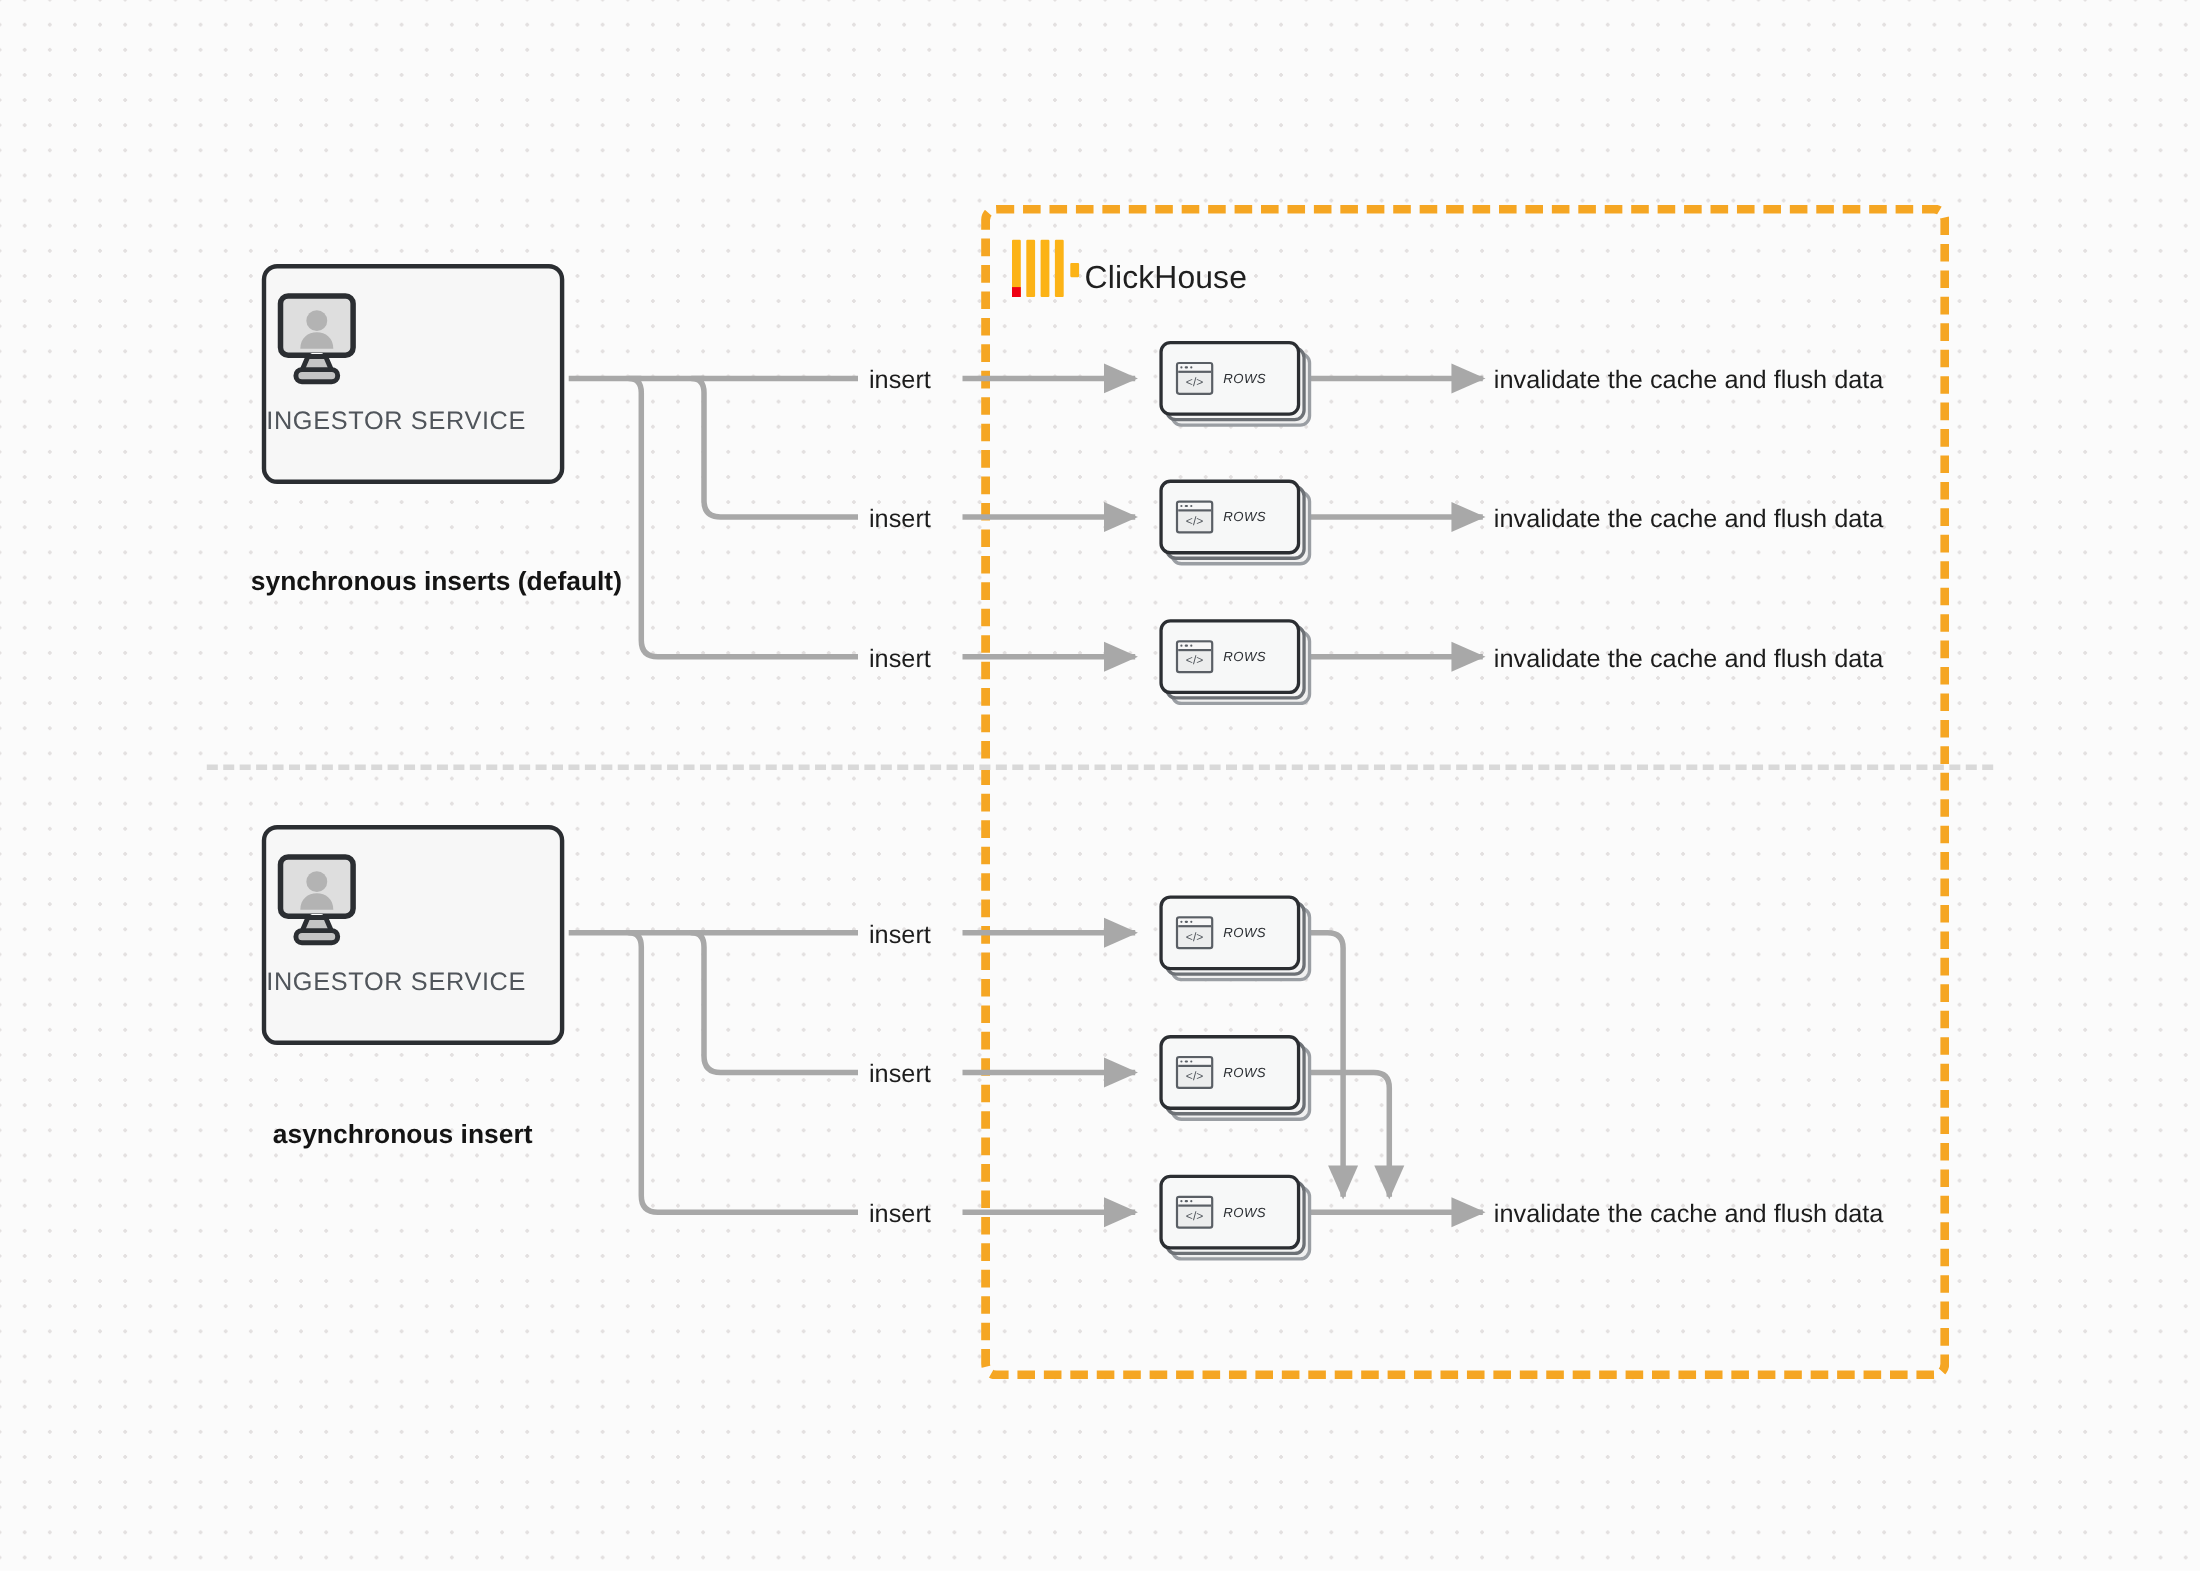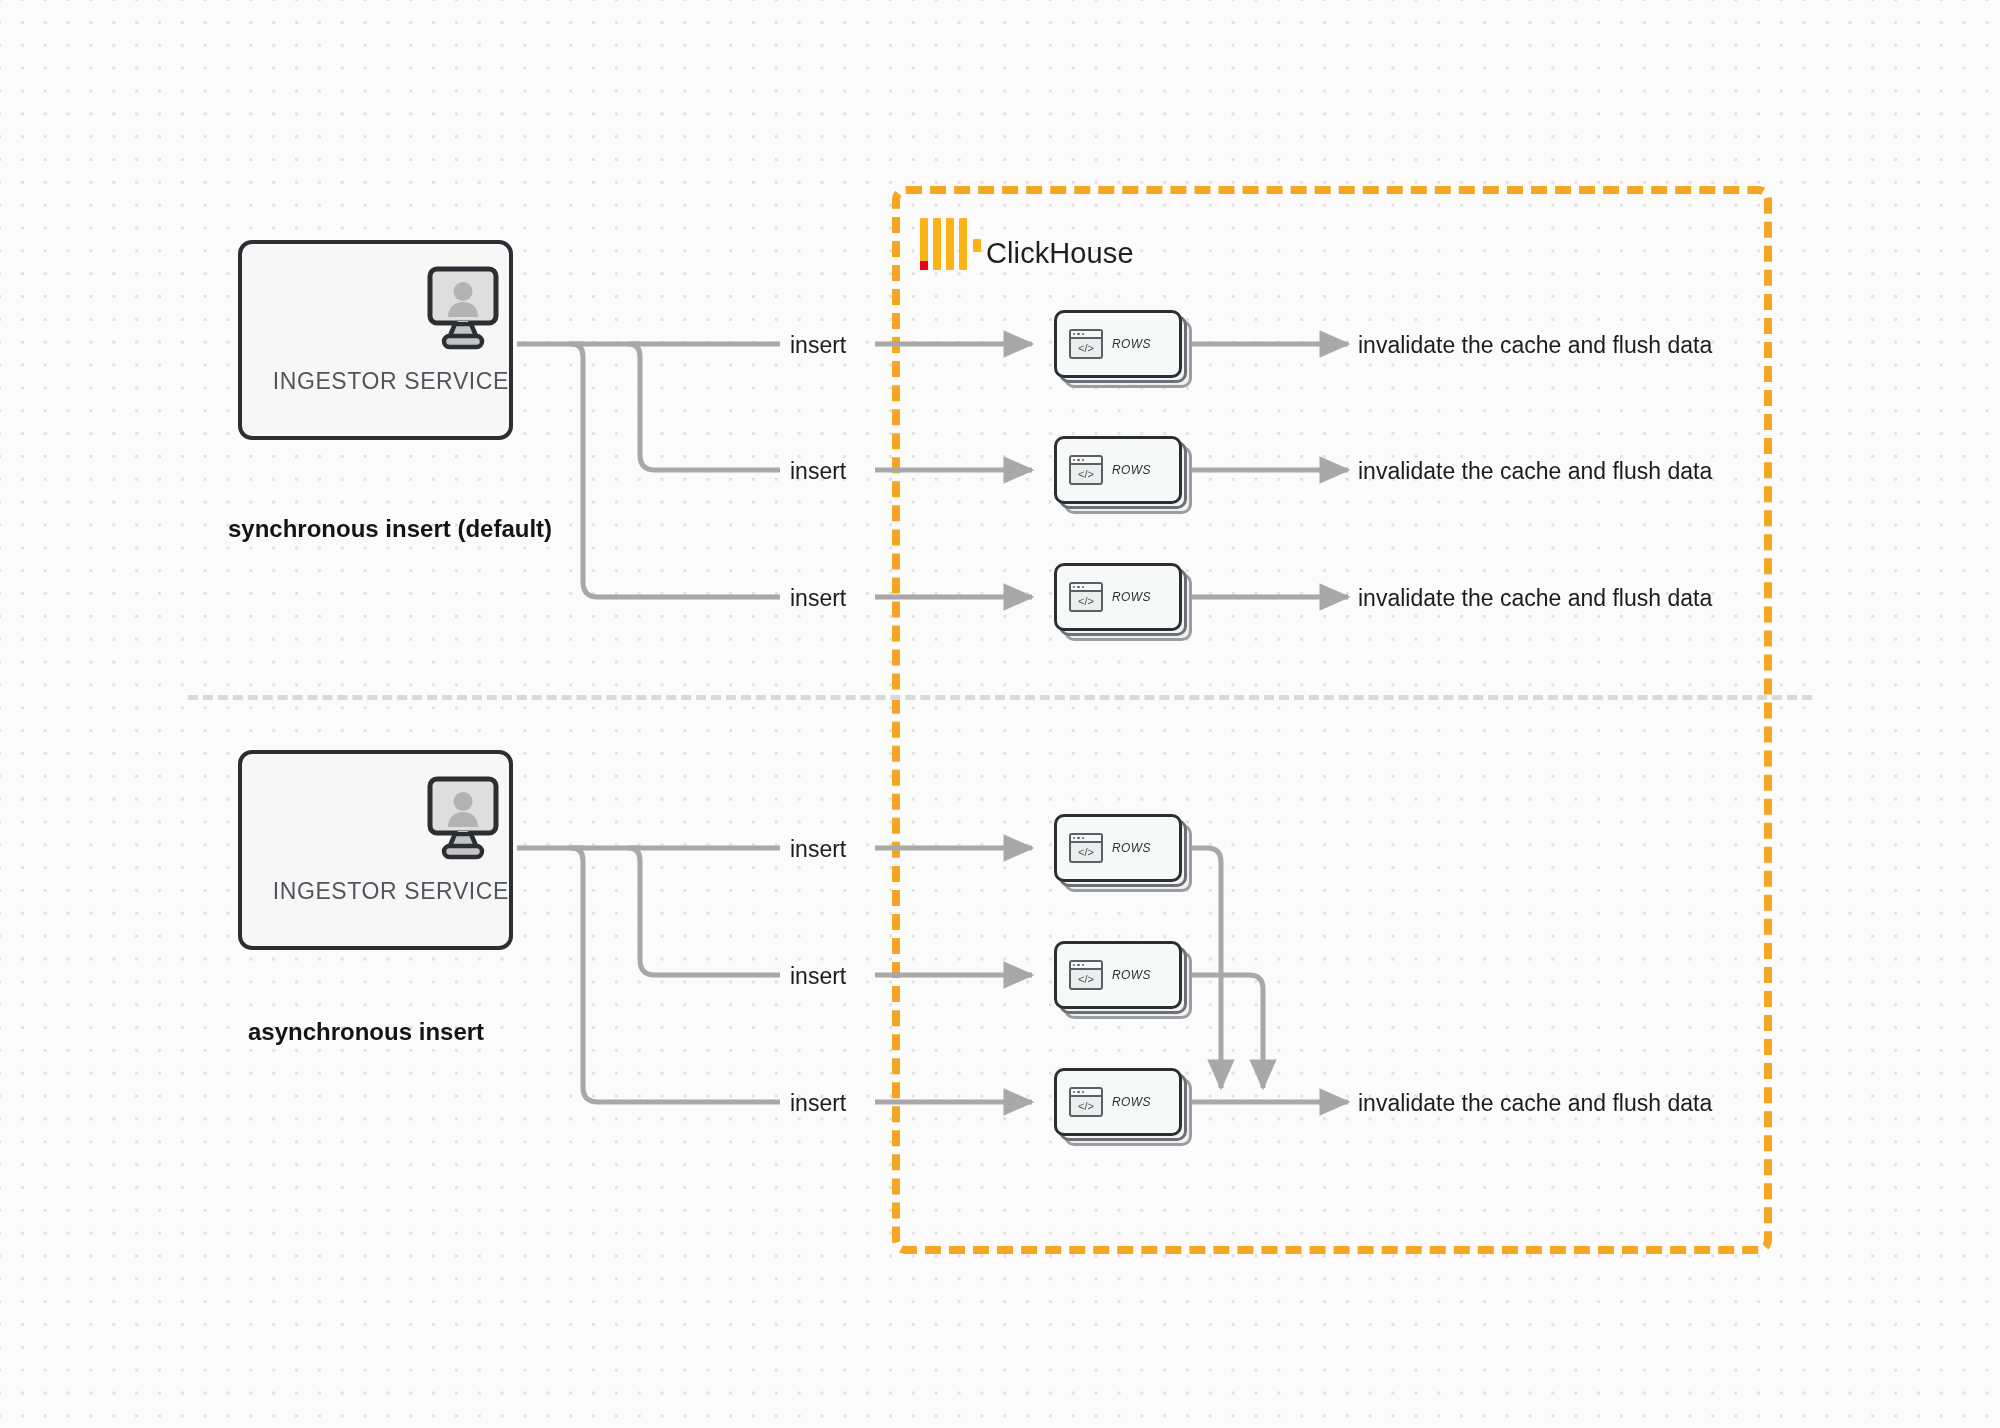--- a/index.html
+++ b/index.html
@@ -84,21 +84,21 @@
   .ingestor {
     position: absolute;
     width: 275px;
     height: 200px;
     background: #f7f7f7;
     border: 4px solid #2b2e32;
     border-radius: 14px;
     box-sizing: border-box;
     display: flex;
     flex-direction: column;
-    align-items: flex-end;
+    align-items: flex-start;
     justify-content: flex-start;
   }
   .ingestor .monitor {
     margin-top: 22px;
   }
   .ingestor .label {
     margin-top: 12px;
     font-size: 23px;
     color: #50555b;
     letter-spacing: 0.6px;
@@ -306,21 +306,21 @@
         <path d="M 46 16 a 9.5 9.5 0 1 1 0 19 a 9.5 9.5 0 1 1 0 -19 z" fill="#b3b3b3"></path>
         <path d="M 31 51 c 0 -10 7 -15 15 -15 c 8 0 15 5 15 15 z" fill="#b3b3b3"></path>
         <rect x="40" y="55" width="12" height="4" rx="2" fill="#ffffff"></rect>
         <path d="M 38 58 L 54 58 L 60 72 L 32 72 z" fill="#c4c4c4" stroke="#2b2e32" stroke-width="4.5" stroke-linejoin="round"></path>
         <rect x="27" y="70" width="38" height="11" rx="5.5" fill="#c4c4c4" stroke="#2b2e32" stroke-width="4.5"></rect>
       </svg>
     </div>
     <div class="label">INGESTOR SERVICE</div>
   </div>
 
-  <div id="caption-sync" class="section-caption">synchronous insert (default)</div>
+  <div id="caption-sync" class="section-caption">synchronous inserts (default)</div>
 
   <div class="flow-text insert-label" style="left:790px; top:332px;">insert</div>
   <div class="flow-text insert-label" style="left:790px; top:458px;">insert</div>
   <div class="flow-text insert-label" style="left:790px; top:585px;">insert</div>
 
   <div class="flow-text invalidate-label" style="left:1358px; top:332px;">invalidate the cache and flush data</div>
   <div class="flow-text invalidate-label" style="left:1358px; top:458px;">invalidate the cache and flush data</div>
   <div class="flow-text invalidate-label" style="left:1358px; top:585px;">invalidate the cache and flush data</div>
 
   <div class="rows-card" style="left:1054px; top:310px;">

